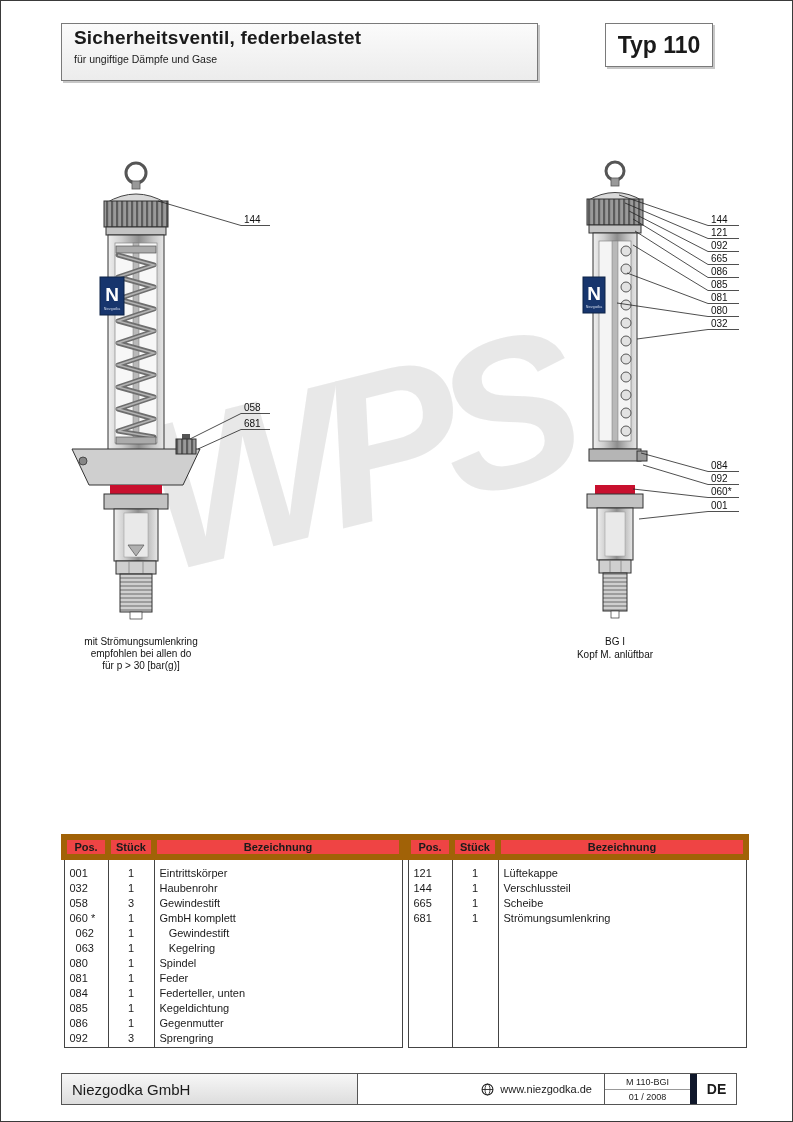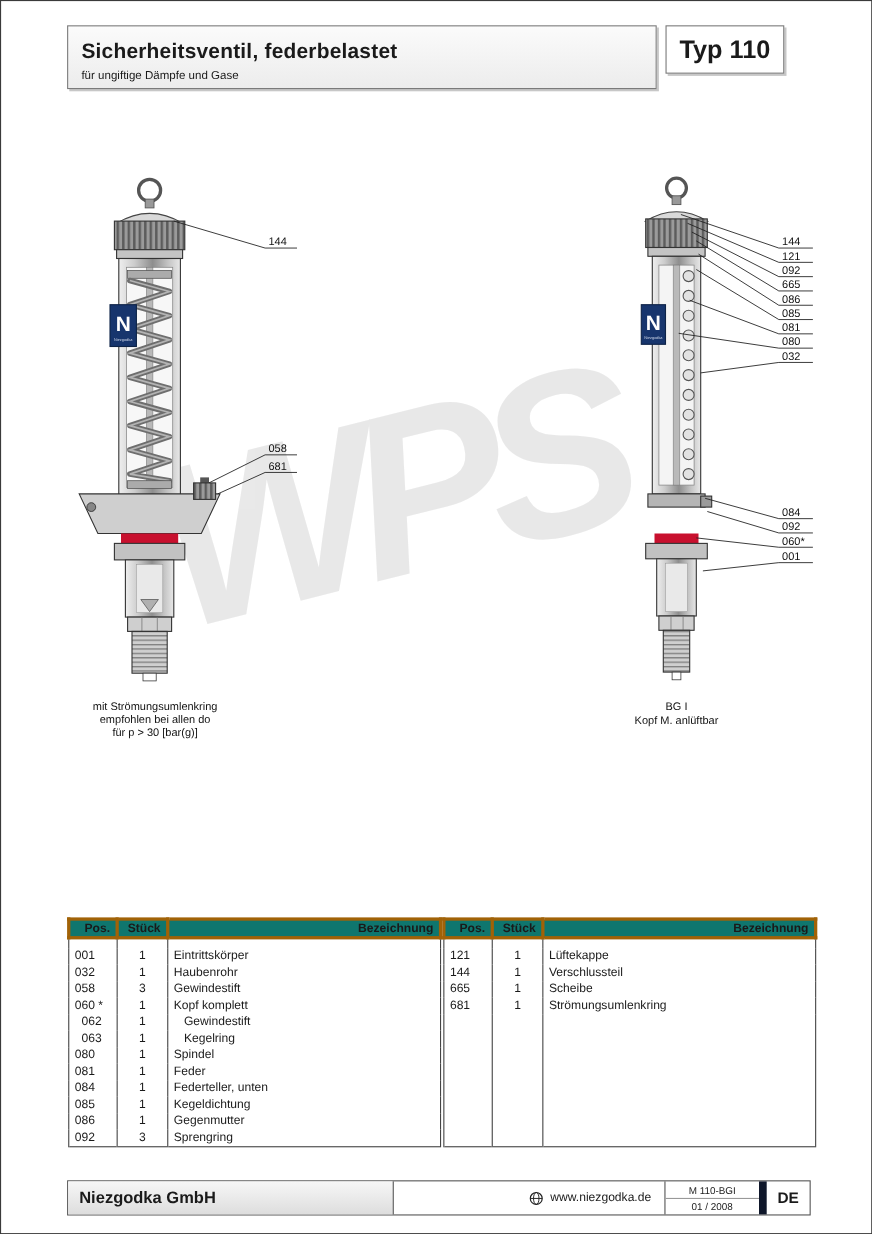--- a/index.html
+++ b/index.html
@@ -1,21 +1,21 @@
 <!DOCTYPE html>
 <html><head>
 <meta charset="utf-8">
 <style>
   *{margin:0;padding:0;box-sizing:border-box}
   html,body{width:793px;height:1122px;background:#fff;font-family:"Liberation Sans",sans-serif;color:#1a1a1a}
   .page{position:relative;width:793px;height:1122px;border:1.5px solid #3a3a3a;background:#fff;overflow:hidden}
 
   
-  .hdr-left{position:absolute;left:60px;top:22px;width:536px;height:58px;border:1px solid #7a7a7a;
-            background:linear-gradient(#fbfbfb,#ececec);box-shadow:2px 2px 0 #c7c7c7;padding:13px 12px}
+  .hdr-left{position:absolute;left:60px;top:22px;width:477px;height:58px;border:1px solid #7a7a7a;
+            background:linear-gradient(#fbfbfb,#ececec);box-shadow:2px 2px 0 #c7c7c7;padding:3px 12px}
   .hdr-title{font-size:19px;font-weight:bold;letter-spacing:.2px}
   .hdr-sub{font-size:10.5px;margin-top:4px}
   .hdr-type{position:absolute;left:604px;top:22px;width:108px;height:44px;border:1px solid #7a7a7a;
             box-shadow:2px 2px 0 #c7c7c7;display:flex;align-items:center;justify-content:center;
             font-size:23px;font-weight:bold;background:#fff}
 
   
   .watermark{position:absolute;left:140px;top:330px;z-index:1;font-size:210px;font-weight:bold;font-style:italic;
              color:#d7d7d7;opacity:.55;letter-spacing:-18px;transform:rotate(-14deg);pointer-events:none;user-select:none}
 
@@ -25,31 +25,31 @@
   .fig-right{left:552px;top:150px;width:240px;height:530px}
   svg text{font-family:"Liberation Sans",sans-serif;font-size:10px;fill:#111}
   .ld,.ul{stroke:#222;stroke-width:.8}
   .cap-line{text-anchor:middle;font-size:10px}
   .logo-n{font-size:19px;font-weight:bold;fill:#fff;text-anchor:middle}
   .logo-s{font-size:3.5px;fill:#cfd8ea;text-anchor:middle}
 
   
   .parts{position:absolute;left:60px;top:833px;z-index:2;display:flex}
   .parts table{border-collapse:collapse;table-layout:fixed;font-size:11px;border:1px solid #444}
-  .parts th{background:#0f766e;border:3px solid #a16207;font-size:11px;text-align:right;padding:1px 5px;height:16px;font-weight:bold}
+  .parts th{background:#ef4444;border:6px solid #a16207;font-size:11px;text-align:center;padding:1px 5px;height:16px;font-weight:bold}
   .parts td{padding:0 5px;height:15px;line-height:15px;white-space:pre;border-left:1px solid #444;border-right:1px solid #444;overflow:hidden}
   .parts tr.spacer td{height:9px;line-height:9px}
   .parts td.c-stk{text-align:center}
   .parts tr.filler td{height:121px}
   .parts td.footnote{text-align:right;font-size:10.5px}
 
   
   .footer{position:absolute;left:60px;top:1072px;width:676px;height:32px;border:1px solid #555;z-index:2;display:flex;align-items:stretch;background:#fff}
   .f-company{width:296px;border-right:1px solid #555;background:linear-gradient(#f7f7f7,#ddd);
-             display:flex;align-items:center;padding-left:10px;font-weight:bold;font-size:15px}
+             display:flex;align-items:center;padding-left:10px;font-weight:normal;font-size:15px}
   .f-url{flex:1;display:flex;align-items:center;justify-content:flex-end;gap:6px;font-size:11px;padding-right:12px}
   .f-doc{width:86px;border-left:1px solid #555;font-size:9px;text-align:center;display:flex;flex-direction:column;justify-content:center}
   .f-doc .l1{border-bottom:1px solid #999;padding:2px 0}
   .f-doc .l2{padding:2px 0}
   .f-lang{width:46px;border-left:7px solid #0f172a;display:flex;align-items:center;justify-content:center;font-weight:bold;font-size:14px}
 </style>
 </head>
 <body>
 
 <div class="page">
@@ -317,21 +317,21 @@
 
           <tr>
             <td class="c-pos">058</td>
             <td class="c-stk">3</td>
             <td class="c-bez">Gewindestift</td>
           </tr>
 
           <tr>
             <td class="c-pos">060 *</td>
             <td class="c-stk">1</td>
-            <td class="c-bez">Kopf komplett</td>
+            <td class="c-bez">GmbH komplett</td>
           </tr>
 
 
           <tr>
             <td class="c-pos">  062</td>
             <td class="c-stk">1</td>
             <td class="c-bez">   Gewindestift</td>
           </tr>
 
           <tr>

